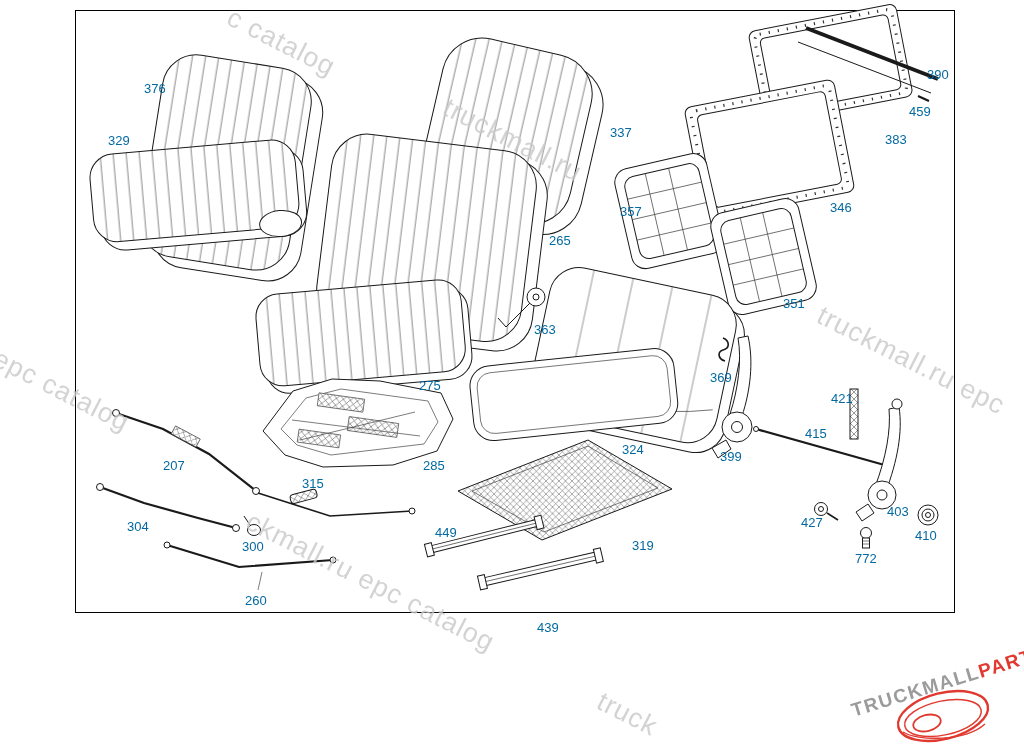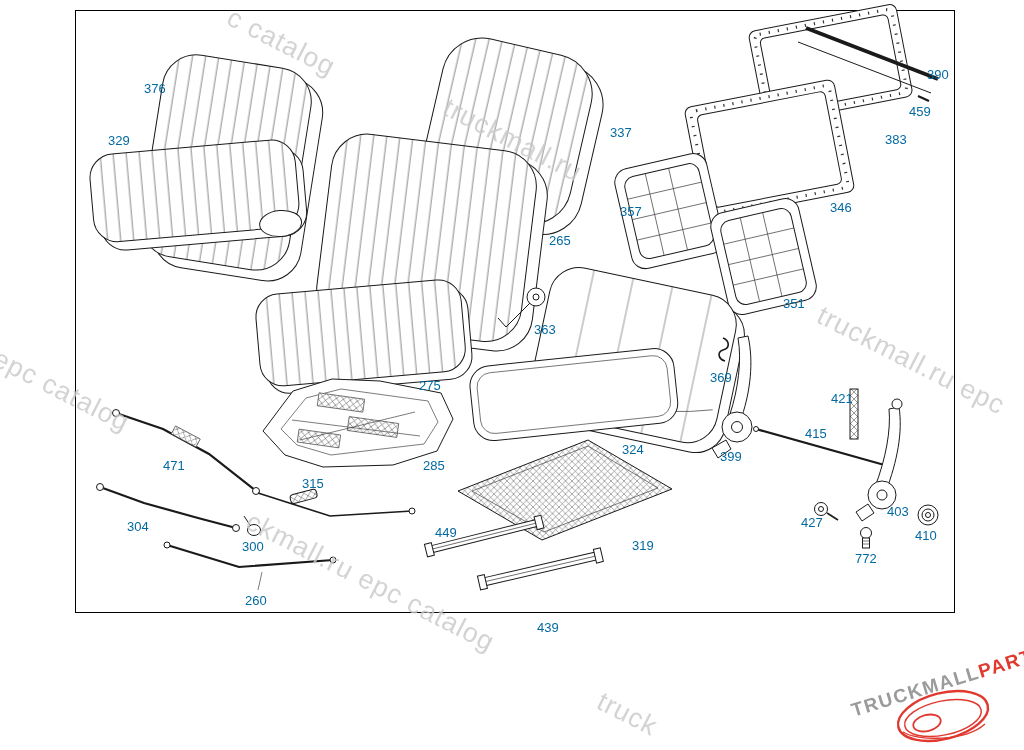--- a/index.html
+++ b/index.html
@@ -245,21 +245,21 @@
       <div class="part-label" style="left: 419px; top: 379px; text-align: center;">275</div>
 
       <div class="part-label" style="left: 622px; top: 443px;">324</div>
 
       <div class="part-label" style="left: 720px; top: 450px;">399</div>
 
       <div class="part-label" style="left: 805px; top: 427px;">415</div>
 
       <div class="part-label" style="left: 831px; top: 392px;">421</div>
 
-      <div class="part-label" style="left: 163px; top: 459px;">471</div>
+      <div class="part-label" style="left: 163px; top: 459px;">207</div>
 
       <div class="part-label" style="left: 302px; top: 477px;">315</div>
 
       <div class="part-label" style="left: 423px; top: 459px;">285</div>
 
       <div class="part-label" style="left: 127px; top: 520px;">304</div>
 
       <div class="part-label" style="left: 242px; top: 540px;">300</div>
 
       <div class="part-label" style="left: 435px; top: 526px;">449</div>

